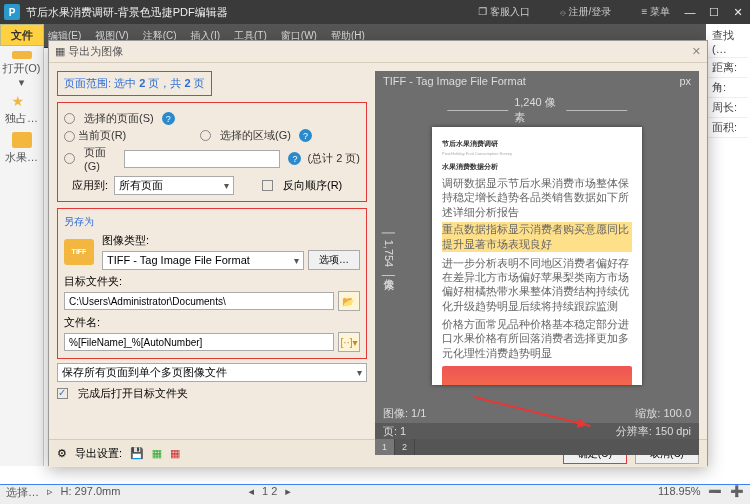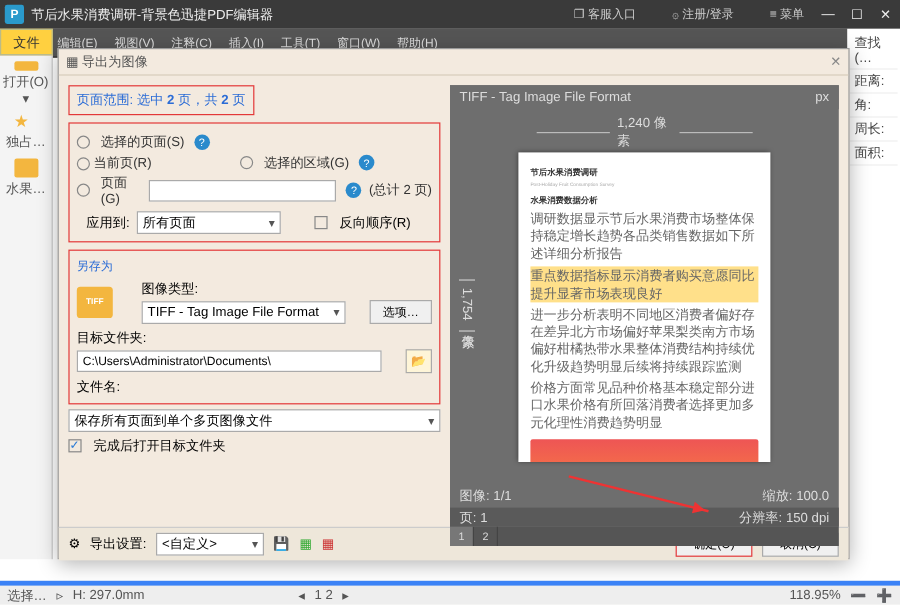--- a/index.html
+++ b/index.html
@@ -5,21 +5,21 @@
 *{box-sizing:border-box;margin:0;padding:0;font-family:"Microsoft YaHei","SimSun",sans-serif;font-size:11px}
 body{background:#fff;width:750px;height:504px;overflow:hidden;position:relative}
 .titlebar{height:24px;background:#3a3a3a;color:#eee;display:flex;align-items:center;padding:0 4px}
 .app-icon{width:16px;height:16px;background:#2a9acc;border-radius:2px;margin-right:6px;display:flex;align-items:center;justify-content:center;color:#fff;font-size:10px;font-weight:bold}
 .title-text{flex:1}
 .title-actions{display:flex;gap:30px;}
 .title-actions span{color:#ccc;font-size:10px}
 .win-controls{display:flex;gap:8px;margin-left:12px}
 .win-controls span{width:16px;text-align:center}
 .toolbar{height:24px;background:#555;display:flex;align-items:center;padding-left:4px;border-bottom:1px solid #333}
-.file-btn{background:#ffd040;color:#333;padding:3px 10px;font-weight:normal;border:1px solid #bb8;position:absolute;top:24px;left:0;z-index:5;height:22px;display:flex;align-items:center}
+.file-btn{background:#ffd040;color:#333;padding:3px 10px;font-weight:bold;border:1px solid #bb8;position:absolute;top:24px;left:0;z-index:5;height:22px;display:flex;align-items:center}
 .menu-text{color:#ddd;margin-right:14px;font-size:10px}
 .left-strip{position:absolute;left:0;top:46px;width:44px;height:420px;background:#f4f4f4;border-right:1px solid #ccc;padding-top:4px}
 .strip-btn{width:40px;height:38px;margin:1px auto;display:flex;flex-direction:column;align-items:center;justify-content:center;font-size:9px;color:#555}
 .strip-btn .ic{width:20px;height:16px;background:#f3b63f;border-radius:2px;margin-bottom:2px}
 .strip-btn.star .ic{background:none;color:#f3b63f;font-size:14px}
 .dialog{position:absolute;left:48px;top:40px;width:660px;height:426px;background:#f3eadf;border:1px solid #999;box-shadow:0 4px 16px rgba(0,0,0,.3)}
 .dlg-title{height:22px;display:flex;align-items:center;padding:0 6px;color:#555;font-size:10px;border-bottom:1px solid #d7ccbb}
 .dlg-title .x{margin-left:auto;color:#888}
 .dlg-body{display:flex;height:376px}
 .left-pane{width:326px;padding:8px;overflow:hidden}
@@ -34,21 +34,21 @@
 .radio.on::after{content:"";position:absolute;inset:2px;background:#333;border-radius:50%}
 .q{width:13px;height:13px;border-radius:50%;background:#2a8acc;color:#fff;display:inline-flex;align-items:center;justify-content:center;font-size:9px;margin-left:2px}
 .inline-input{border:1px solid #aaa;background:#fff;height:18px;flex:1;padding:0 4px;font-size:10px}
 .apply-row{display:flex;align-items:center;gap:6px;margin-top:4px}
 .select{border:1px solid #aaa;background:#fff;height:19px;display:flex;align-items:center;padding:0 4px;font-size:10px;position:relative}
 .select::after{content:"▾";position:absolute;right:4px;color:#555}
 .chk{width:11px;height:11px;border:1px solid #888;display:inline-block;margin-right:4px;vertical-align:middle;position:relative}
 .chk.on::after{content:"✓";position:absolute;top:-2px;left:0;font-size:10px;color:#2a7ad6}
 .save-box{border:1.5px solid #e33838;padding:6px;margin-bottom:4px}
 .save-box .lbl{color:#2b6cd6;font-size:10px;margin-bottom:4px;display:block}
-.flex{display:flex;align-items:center;gap:20px}
+.flex{display:flex;align-items:center;gap:4px}
 .tiff-ic{width:30px;height:26px;background:#f3b63f;border-radius:3px;display:flex;align-items:center;justify-content:center;color:#fff;font-size:7px;font-weight:bold;margin-right:4px}
 .btn{border:1px solid #aaa;background:#f0f0f0;height:20px;padding:0 10px;display:inline-flex;align-items:center;font-size:10px}
 .ic-btn{width:22px;height:20px;border:1px solid #aaa;background:#fef5d8;display:inline-flex;align-items:center;justify-content:center;font-size:10px;color:#c78a1a}
 .mode-row,.zoom-row{display:flex;align-items:center;gap:6px;margin-top:4px;font-size:10px}
 .preview-head{height:20px;background:#6e6e6e;color:#ddd;display:flex;align-items:center;padding:0 8px;font-size:10px}
 .preview-head .px{margin-left:auto}
 .preview-canvas{position:absolute;top:20px;left:0;right:0;bottom:36px;display:flex;align-items:center;justify-content:center}
 .ruler-h{position:absolute;top:24px;left:50%;transform:translateX(-50%);color:#ddd;font-size:9px;display:flex;align-items:center;gap:6px}
 .ruler-h::before,.ruler-h::after{content:"";width:70px;height:1px;background:#bbb;display:inline-block}
 .ruler-v{position:absolute;left:6px;top:50%;transform:translateY(-50%) rotate(0);color:#ddd;font-size:9px;writing-mode:vertical-rl}
@@ -59,21 +59,21 @@
 .preview-foot{position:absolute;bottom:16px;left:0;right:0;height:20px;color:#ddd;font-size:9px;display:flex;align-items:center;padding:0 8px}
 .preview-tabs{position:absolute;bottom:0;left:0;right:0;height:16px;display:flex;background:#555}
 .preview-tabs span{width:20px;text-align:center;color:#ddd;font-size:9px;line-height:16px;border-right:1px solid #444}
 .preview-tabs span.on{background:#777}
 .dlg-foot{height:28px;border-top:1px solid #ccc;display:flex;align-items:center;padding:0 8px;gap:8px;background:#eee7da}
 .dlg-foot .spacer{flex:1}
 .dlg-foot .btn{min-width:64px;justify-content:center}
 .dlg-foot .btn.primary{border:1.5px solid #e33838}
 .arrow{position:absolute;width:120px;height:2px;background:#e33;transform:rotate(14deg);transform-origin:left;left:474px;top:396px;z-index:20}
 .arrow::after{content:"";position:absolute;right:-2px;top:-4px;border:5px solid transparent;border-left:10px solid #e33}
-.status{position:absolute;bottom:0;left:0;right:0;height:20px;background:#eee;border-top:4px solid #3b82f6;display:flex;align-items:center;gap:8px;padding:0 6px;font-size:9px;color:#555}
+.status{position:absolute;bottom:0;left:0;right:0;height:20px;background:#eee;border-top:1px solid #3b82f6;display:flex;gap:8px;padding:0 6px;font-size:9px;color:#555}
 .right-strip{position:absolute;right:0;top:24px;width:44px;height:40px;background:#fff;padding:2px;font-size:9px;color:#444;text-align:left}
 .right-strip div{border-bottom:1px solid #eee;padding:2px 4px}
 </style>
 </head>
 <body>
 
 <div class="titlebar">
   <div class="app-icon">P</div>
   <span class="title-text">节后水果消费调研-背景色迅捷PDF编辑器</span>
   <div class="title-actions">
@@ -182,20 +182,24 @@
         </div>
         <div style="margin-top:4px">
           <span>目标文件夹:</span>
           <div class="flex" style="margin-top:2px">
             <input class="inline-input" value="C:\Users\Administrator\Documents\" style="">
             <span class="ic-btn">📂</span>
           </div>
         </div>
         <div style="margin-top:4px">
           <span>文件名:</span>
+          <div class="flex" style="margin-top:2px">
+            <input class="inline-input" value="%[FileName]_%[AutoNumber]" style="">
+            <span class="ic-btn">[··]▾</span>
+          </div>
         </div>
       </div>
 
       <div class="select" style="width:100%">
           <span>保存所有页面到单个多页图像文件</span>
         </div>
       <div class="mode-row">
         <span class="chk on"></span>
         <span>完成后打开目标文件夹</span>
       </div>
@@ -238,23 +242,20 @@
       <div class="preview-tabs" style="bottom:-16px">
         <span class="on">1</span>
         <span>2</span>
       </div>
     </div>
   </div>
 
   <div class="dlg-foot">
     <span>⚙</span>
     <span>导出设置:</span>
-    <div class="select" style="width:90px">
-        <span>&lt;自定义&gt;</span>
-      </div>
     <span style="color:#2a8acc">💾</span>
     <span style="color:#3a3">▦</span>
     <span style="color:#c33">▦</span>
     <div class="spacer"></div>
     <button class="btn primary">确定(O)</button>
     <button class="btn">取消(C)</button>
   </div>
 </div>
 
 <div class="arrow"></div>

